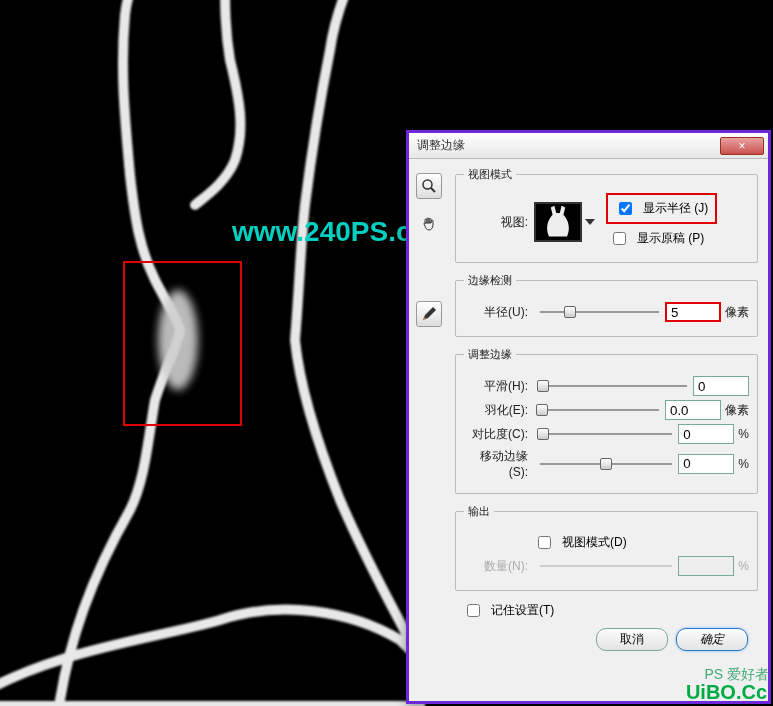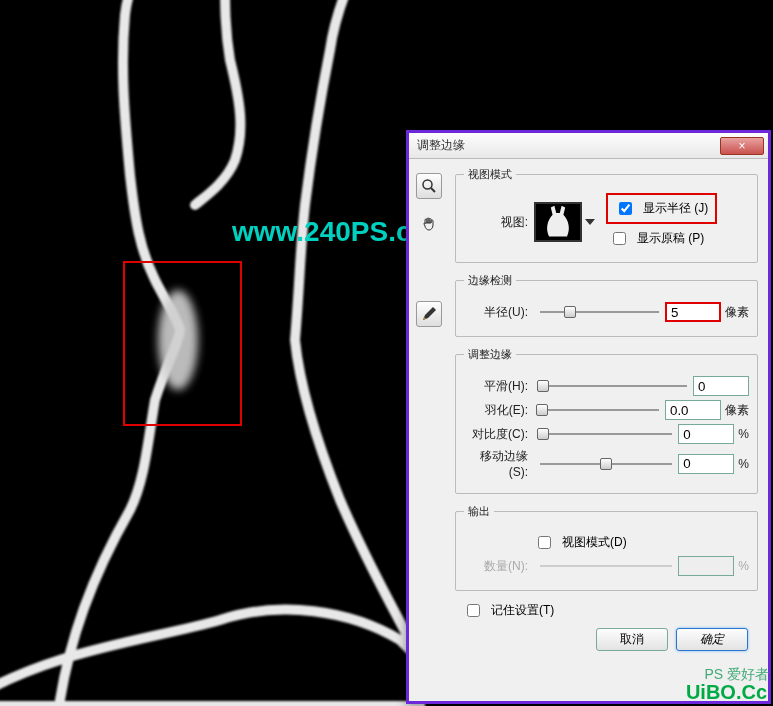--- a/index.html
+++ b/index.html
@@ -32,21 +32,21 @@
   .chk input { width: 13px; height: 13px; }
   .thumb { width: 48px; height: 40px; border: 2px solid #333; display: inline-flex; align-items: center; justify-content: center; background: #000; overflow: hidden; }
   .thumb svg { width: 100%; height: 100%; }
   .thumb-drop { display: inline-block; width: 0; height: 0; border-left: 5px solid transparent; border-right: 5px solid transparent; border-top: 6px solid #333; margin-left: 3px; vertical-align: bottom; }
   .slider { flex: 1; position: relative; height: 18px; margin: 0 6px; }
   .slider .track { position: absolute; left: 0; right: 0; top: 8px; height: 2px; background: #999; }
   .slider .thumb-h { position: absolute; top: 3px; width: 12px; height: 12px; background: linear-gradient(#fff,#ccc); border: 1px solid #666; border-radius: 2px; transform: translateX(-50%); }
   .dropdown { height: 22px; border: 1px solid #888; background: linear-gradient(#fff,#e8e8e8); display: flex; align-items: center; padding: 0 6px; position: relative; min-width: 150px; cursor: pointer; }
   .dropdown::after { content: ""; position: absolute; right: 8px; top: 8px; border-left: 4px solid transparent; border-right: 4px solid transparent; border-top: 5px solid #333; }
   .buttons { display: flex; justify-content: flex-end; gap: 8px; padding: 4px 10px 10px 0; }
-  .btn { min-width: 72px; height: 23px; border: 1px solid #7a9; background: linear-gradient(#fdfdfd,#e3e3e3); border-radius: 3px; display: flex; align-items: center; justify-content: center; cursor: pointer; }
+  .btn { min-width: 72px; height: 23px; border: 1px solid #7a9; background: linear-gradient(#fdfdfd,#e3e3e3); border-radius: 10px; display: flex; align-items: center; justify-content: center; cursor: pointer; }
   .btn.primary { border-color: #2a74c9; box-shadow: 0 0 3px #7bf; font-style: italic; }
   .red-border { border: 2px solid #e00000 !important; padding: 1px 3px; }
   .red-outline { outline: 2px solid #e00000; outline-offset: 1px; }
 </style>
 </head>
 <body>
 
 <div class="canvas">
   <svg viewBox="0 0 773 706">
     <path d="M -30 700 C 50 650, 150 640, 220 620 C 280 600, 350 610, 400 640 L 420 660 L 420 706 L -30 706 Z

